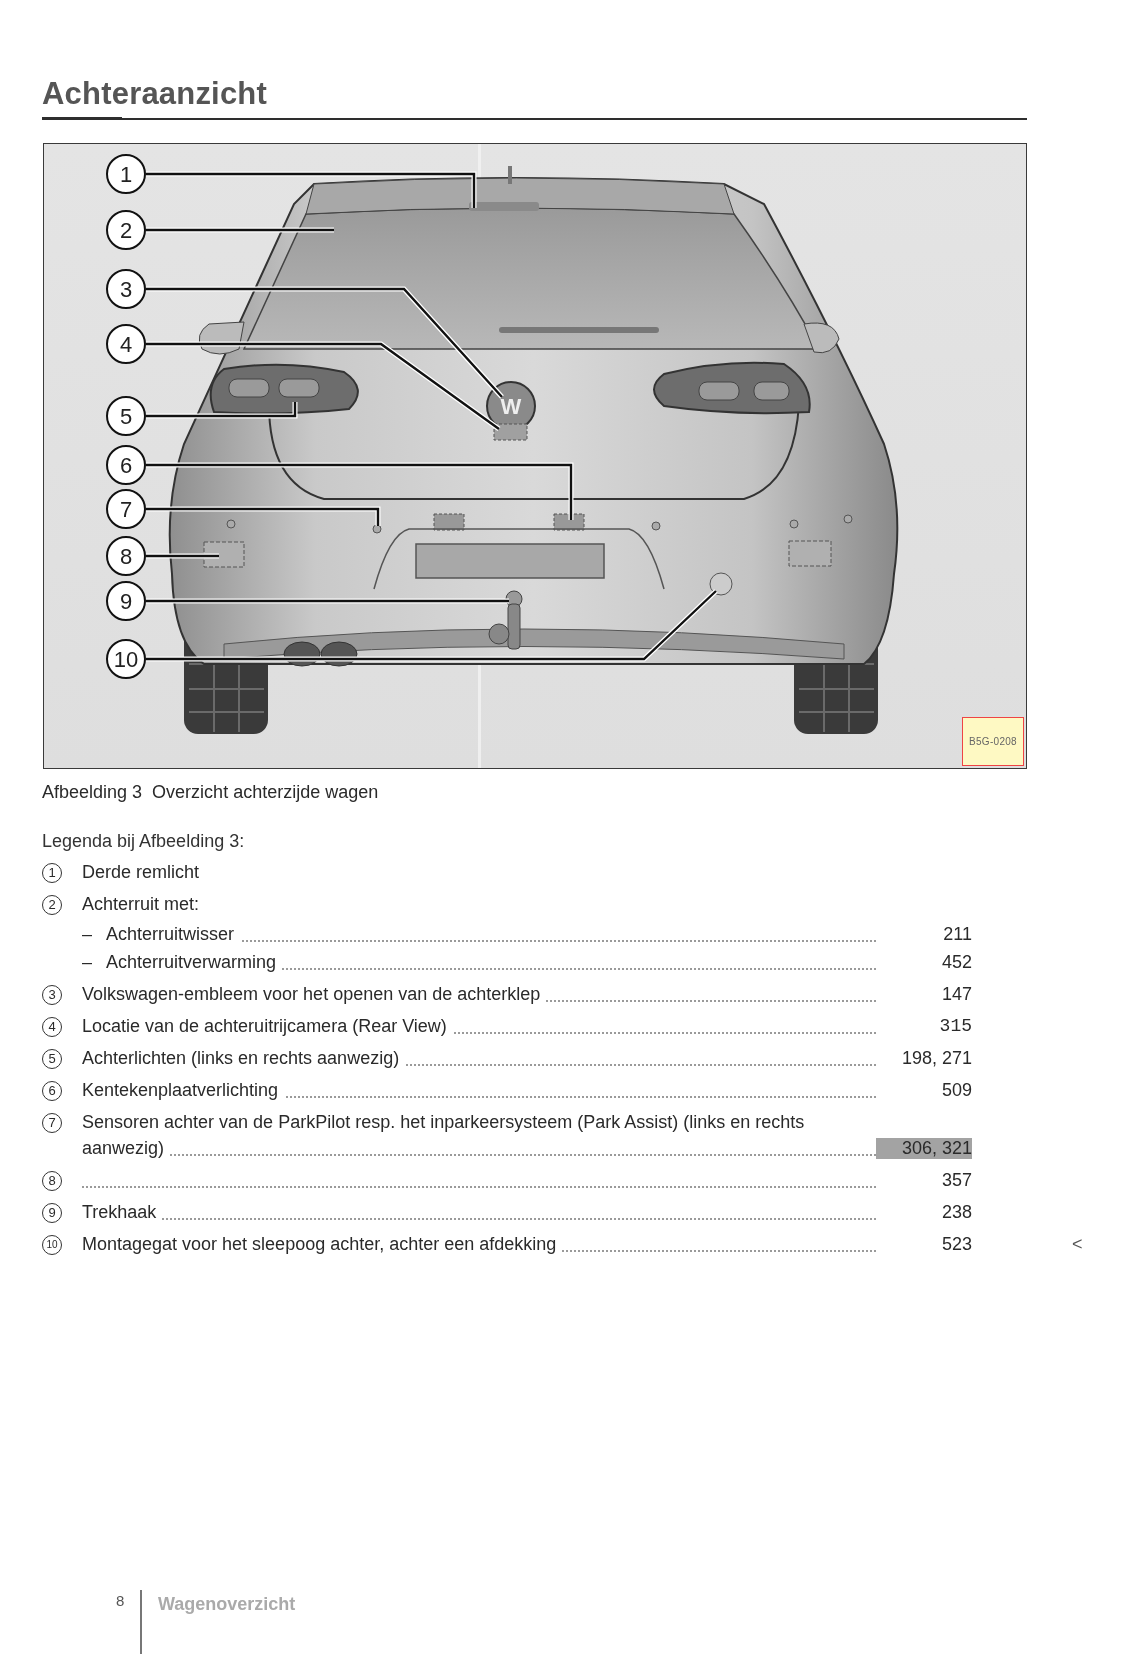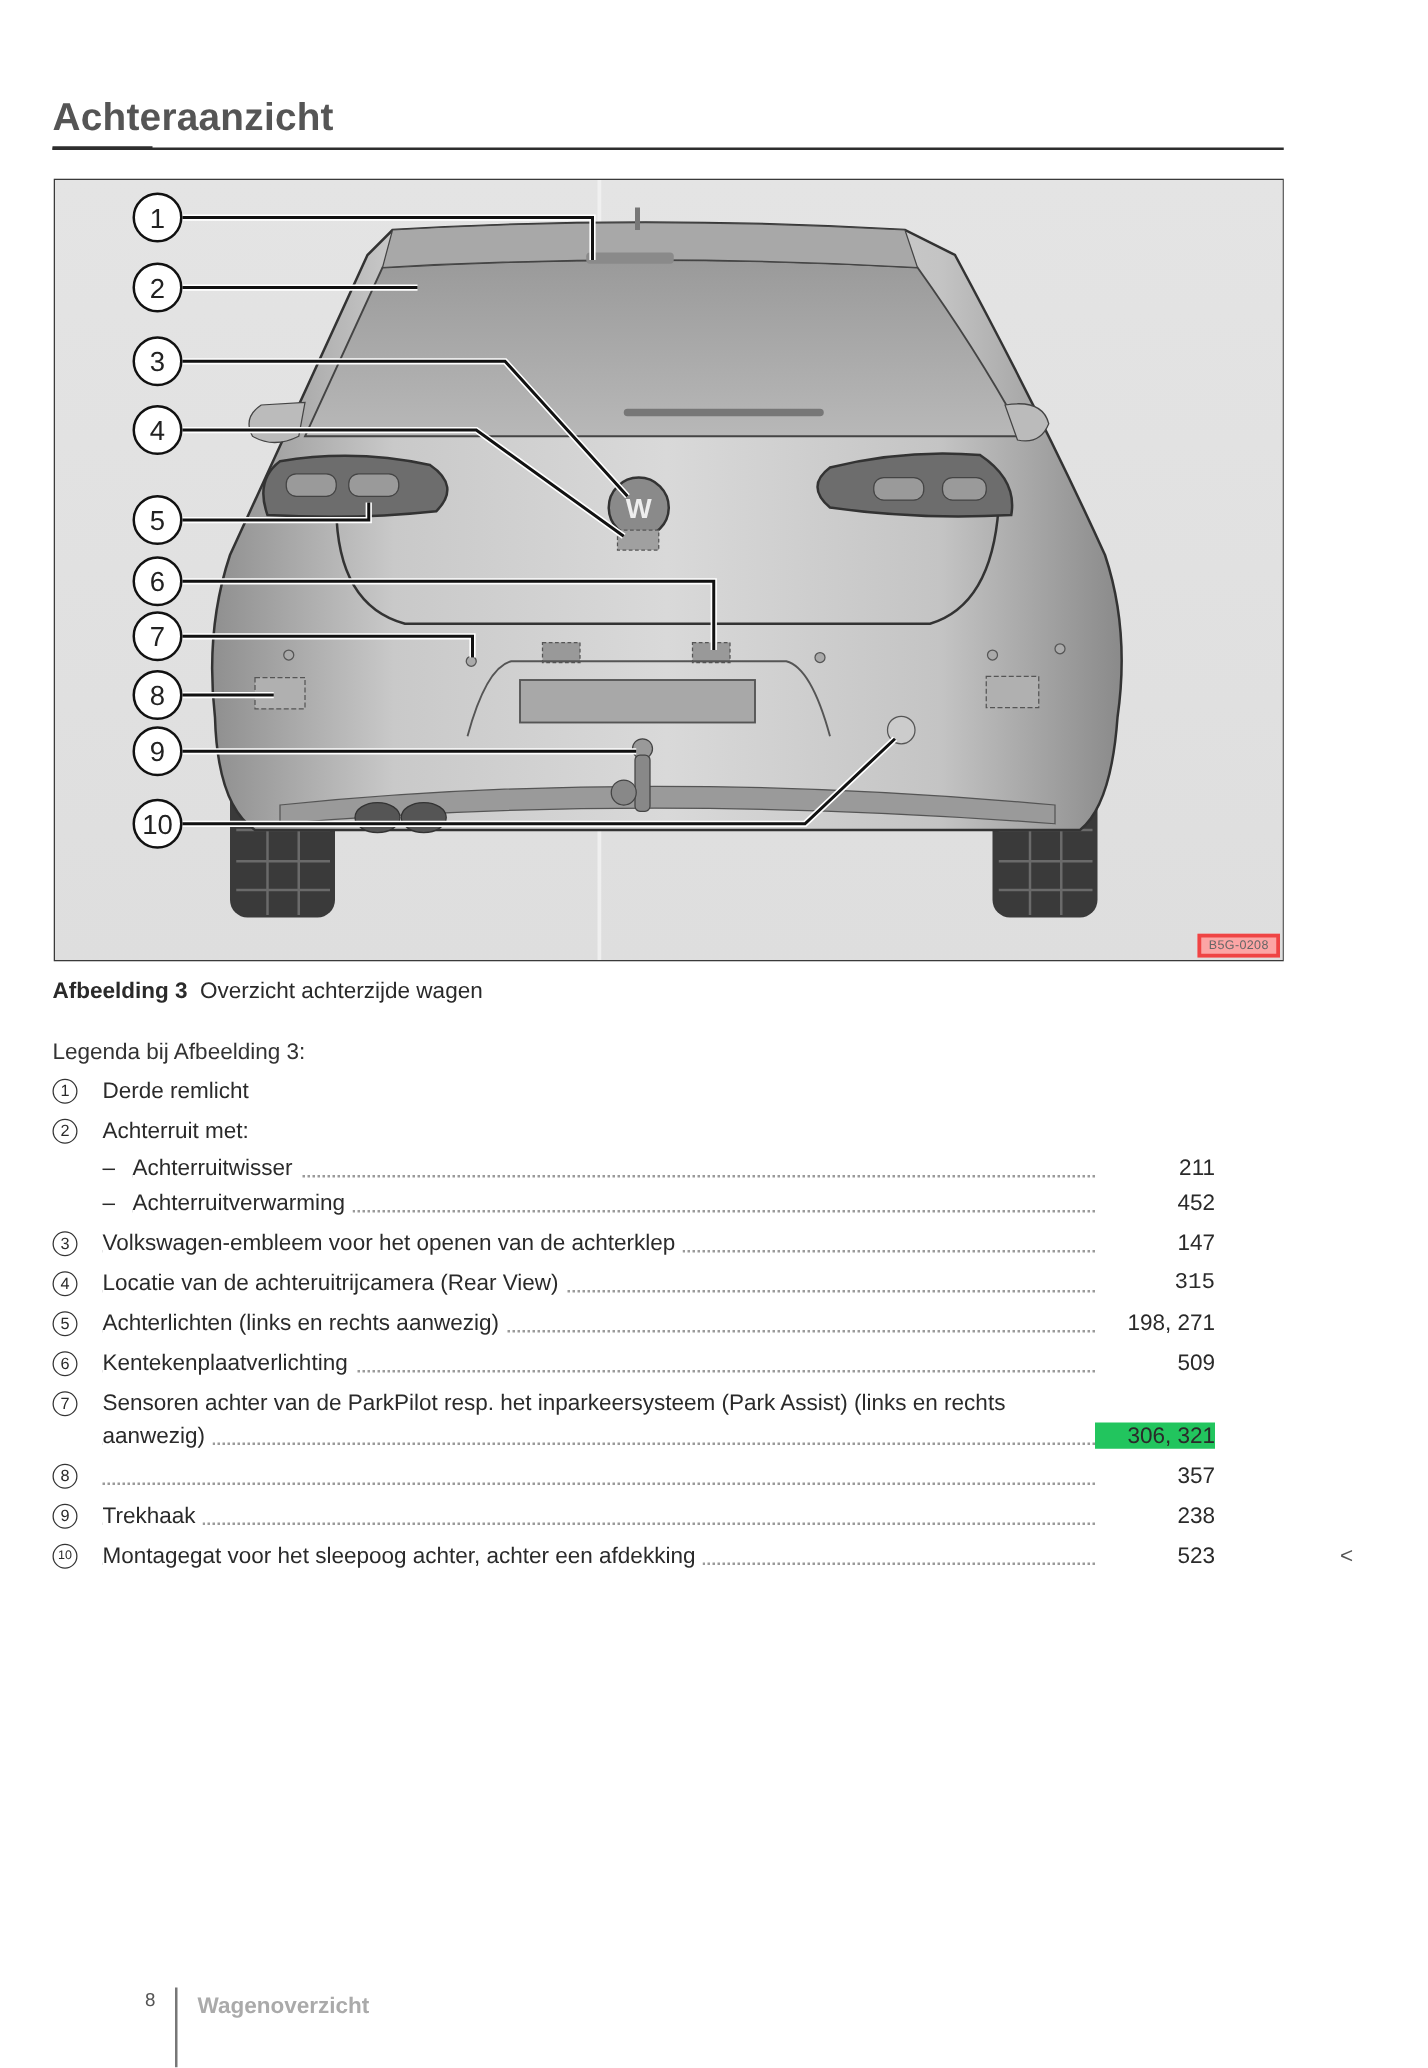--- a/index.html
+++ b/index.html
@@ -3,23 +3,23 @@
 <meta charset="utf-8">
 <style>
   html, body { margin:0; padding:0; background:#ffffff; }
   body { width:1142px; height:1654px; position:relative; overflow:hidden;
          font-family:"Liberation Sans", "DejaVu Sans", sans-serif; color:#2a2a2a; }
   .title { position:absolute; left:42px; top:76px; font-size:31px; font-weight:bold; color:#555; letter-spacing:0.2px; }
   .title-rule { position:absolute; left:42px; top:118px; width:985px; height:2px; background:#2e2e2e; }
   .title-rule-thick { position:absolute; left:42px; top:117px; width:80px; height:3px; background:#2e2e2e; }
   .figure { position:absolute; left:43px; top:143px; width:984px; height:626px; border:1.5px solid #3a3a3a; box-sizing:border-box; overflow:hidden; background:#e6e6e6; }
   .figure svg { position:absolute; left:0; top:0; }
-  .fig-code { position:absolute; right:2px; bottom:2px; background:#fca5a5; border:3px solid #ef4444; font-size:10px; color:#666; padding:1px 6px; letter-spacing:0.3px; }
+  .fig-code { position:absolute; right:2px; bottom:2px; background:#fef9c3; border:1px solid #ef4444; font-size:10px; color:#666; padding:18px 6px; letter-spacing:0.3px; }
   .caption { position:absolute; left:42px; top:782px; font-size:18px; color:#2a2a2a; }
-  .caption b { font-weight:bold;margin-top:44px; }
+  .caption b { font-weight:normal;margin-top:44px; }
   .legend-head { position:absolute; left:42px; top:831px; font-size:18px; color:#333; }
   .row { position:absolute; left:42px; width:1000px; height:26px; font-size:18px; color:#2a2a2a; }
   .num { position:absolute; left:0; top:1px; width:20px; height:20px; border:1.3px solid #333; border-radius:50%; box-sizing:border-box; font-size:13px; line-height:18px; text-align:center; }
   .txt { position:absolute; left:40px; top:0; white-space:nowrap; background:#fff; padding-right:6px; }
   .sub .txt { left:64px; }
   .dash { position:absolute; left:40px; top:0; }
   .dots { position:absolute; top:14px; height:2px; border-bottom:2px dotted #9a9a9a; }
   .page { position:absolute; right:70px; top:0; width:90px; text-align:right; }
   .back-arrow { position:absolute; left:1030px; top:0; color:#555; }
   .footer-num { position:absolute; left:116px; top:1592px; font-size:15px; color:#555; }
@@ -245,21 +245,21 @@
       <span class="txt">Kentekenplaatverlichting</span>
       <span class="page" style="background: rgb(255, 255, 255); padding-left: 6px;">509</span>
     </div>
     <div class="row" style="top: 1112px;">
       <span class="num">7</span>
       <span class="txt">Sensoren achter van de ParkPilot resp. het inparkeersysteem (Park Assist) (links en rechts</span>
     </div>
     <div class="row" style="top: 1138px;">
       <span class="dots" style="left: 40px; width: 890px;"></span>
       <span class="txt">aanwezig)</span>
-      <span class="page" style="background: #22c55e; padding-left: 6px;">306, 321</span>
+      <span class="page" style="background: #a3a3a3; padding-left: 6px;">306, 321</span>
     </div>
     <div class="row" style="top: 1170px;">
       <span class="num">8</span>
       <span class="dots" style="left: 40px; width: 890px;"></span>
       <span class="page" style="background: rgb(255, 255, 255); padding-left: 6px;">357</span>
     </div>
     <div class="row" style="top: 1202px;">
       <span class="num">9</span>
       <span class="dots" style="left: 40px; width: 890px;"></span>
       <span class="txt">Trekhaak</span>

